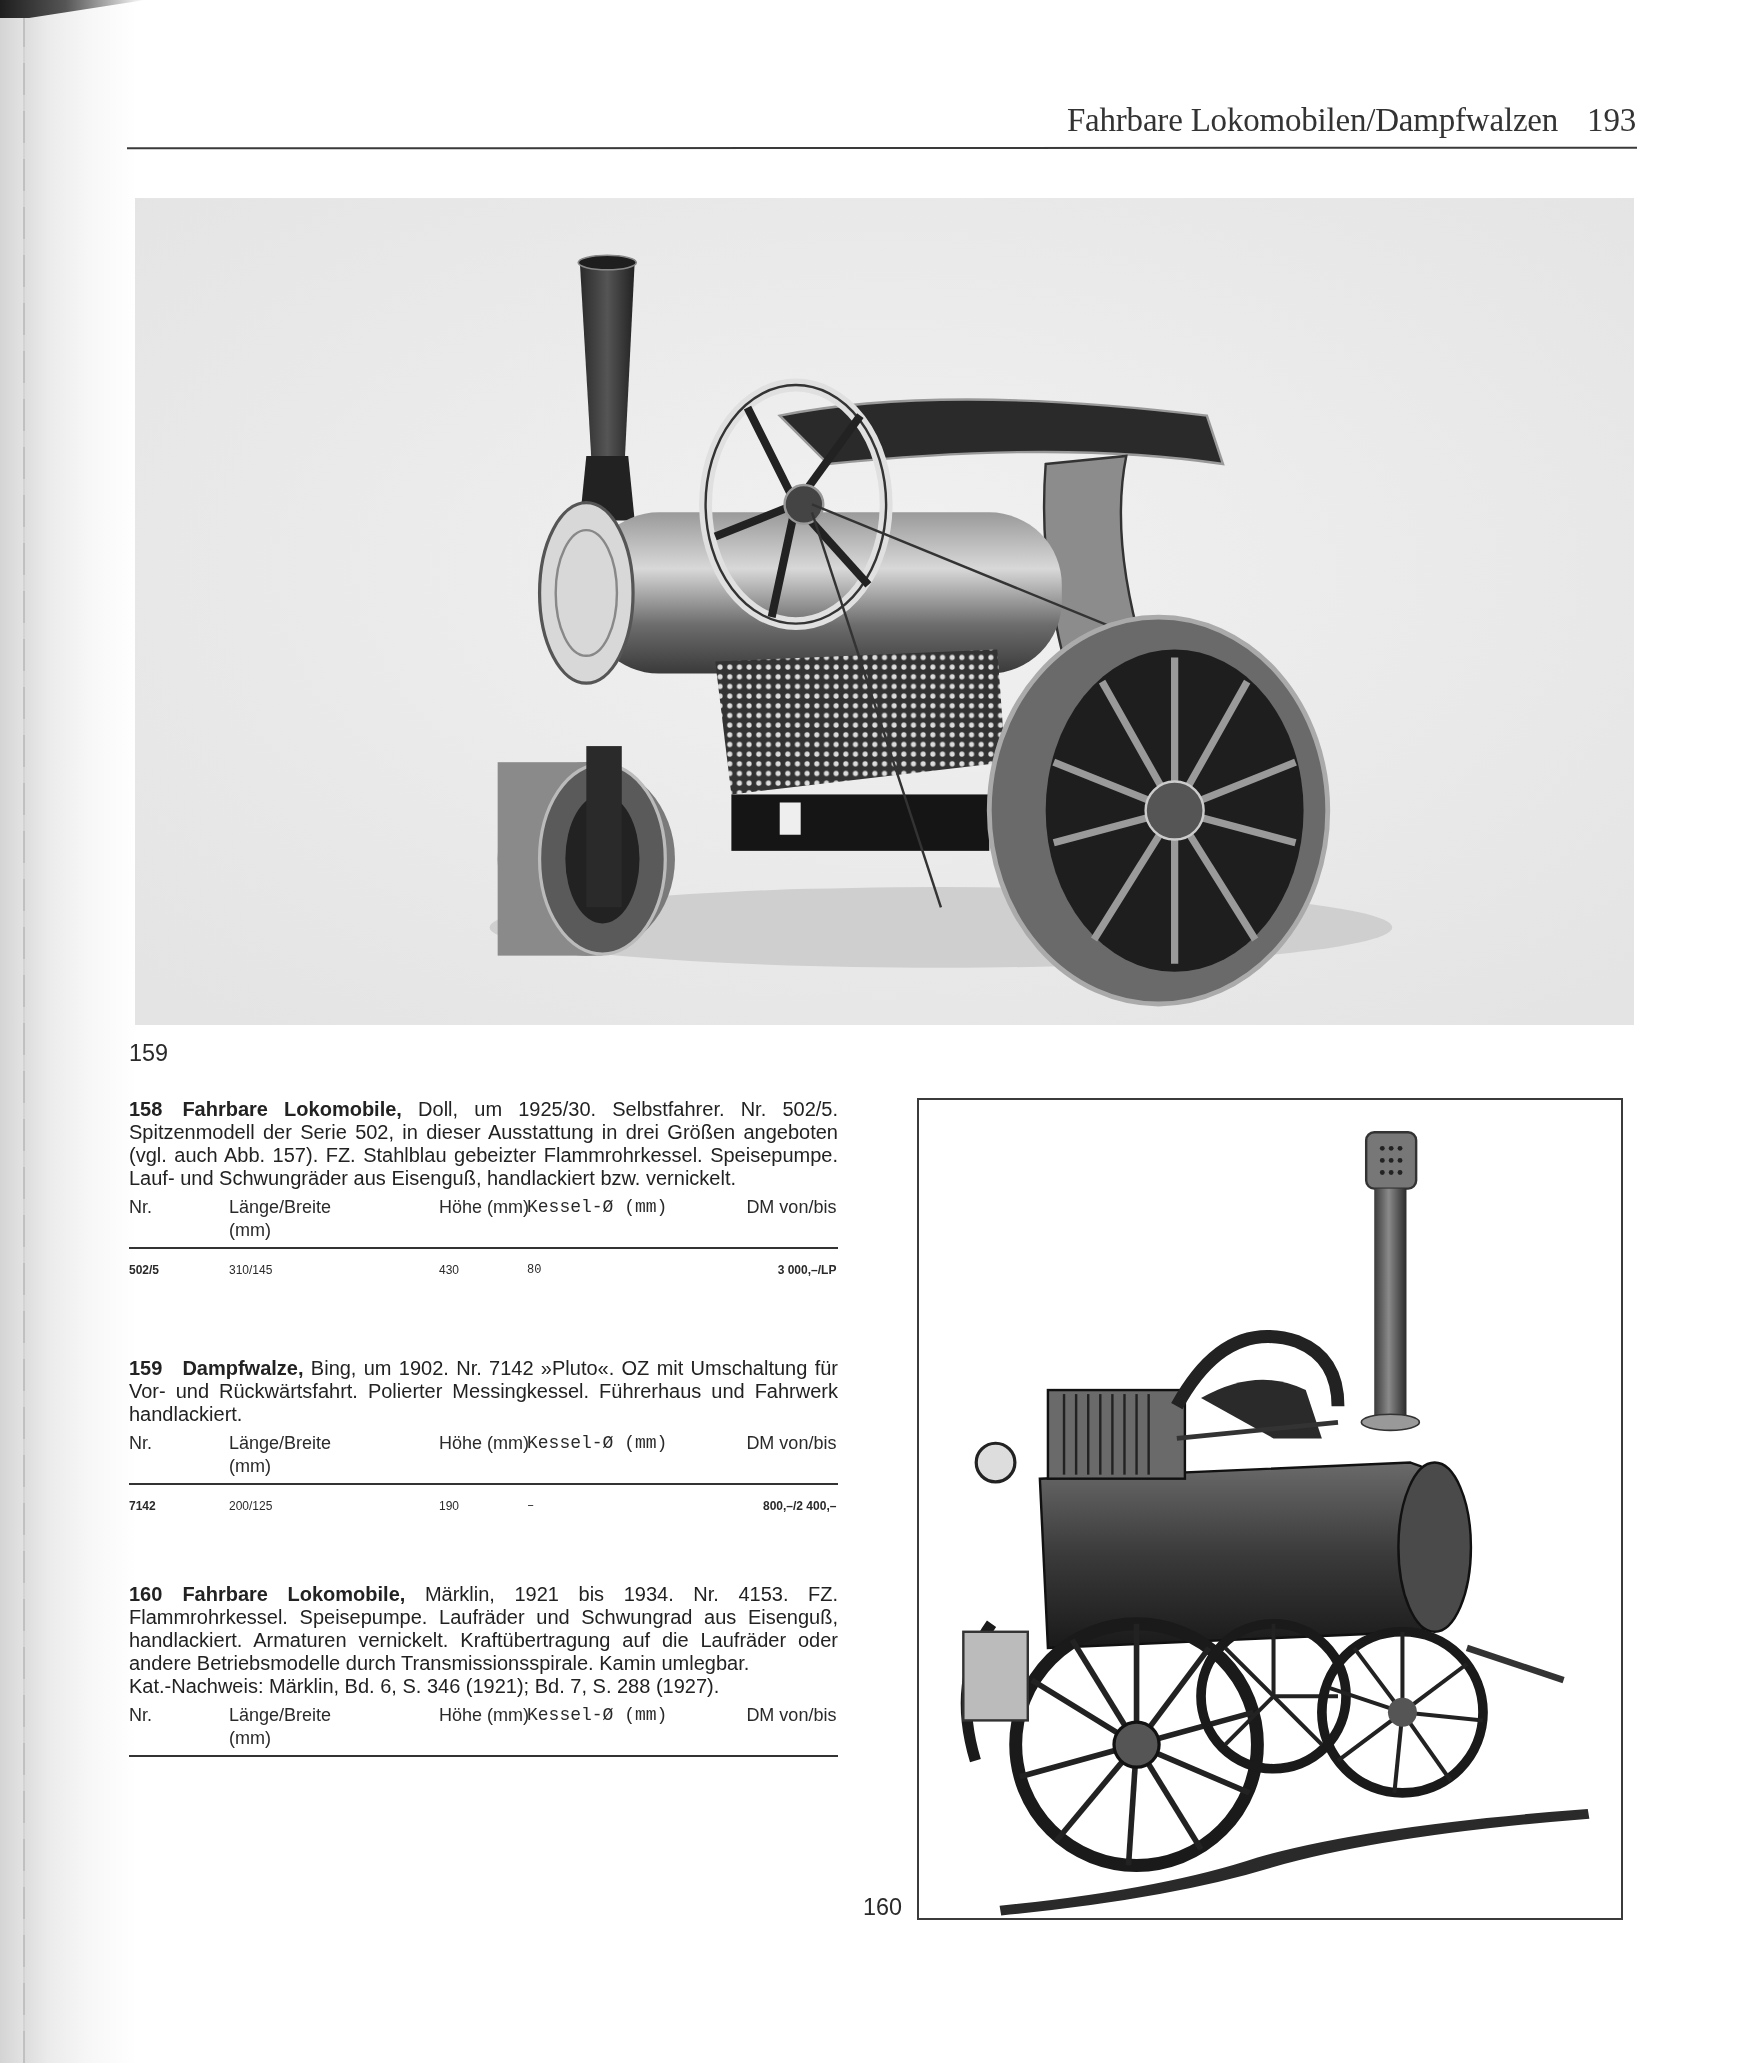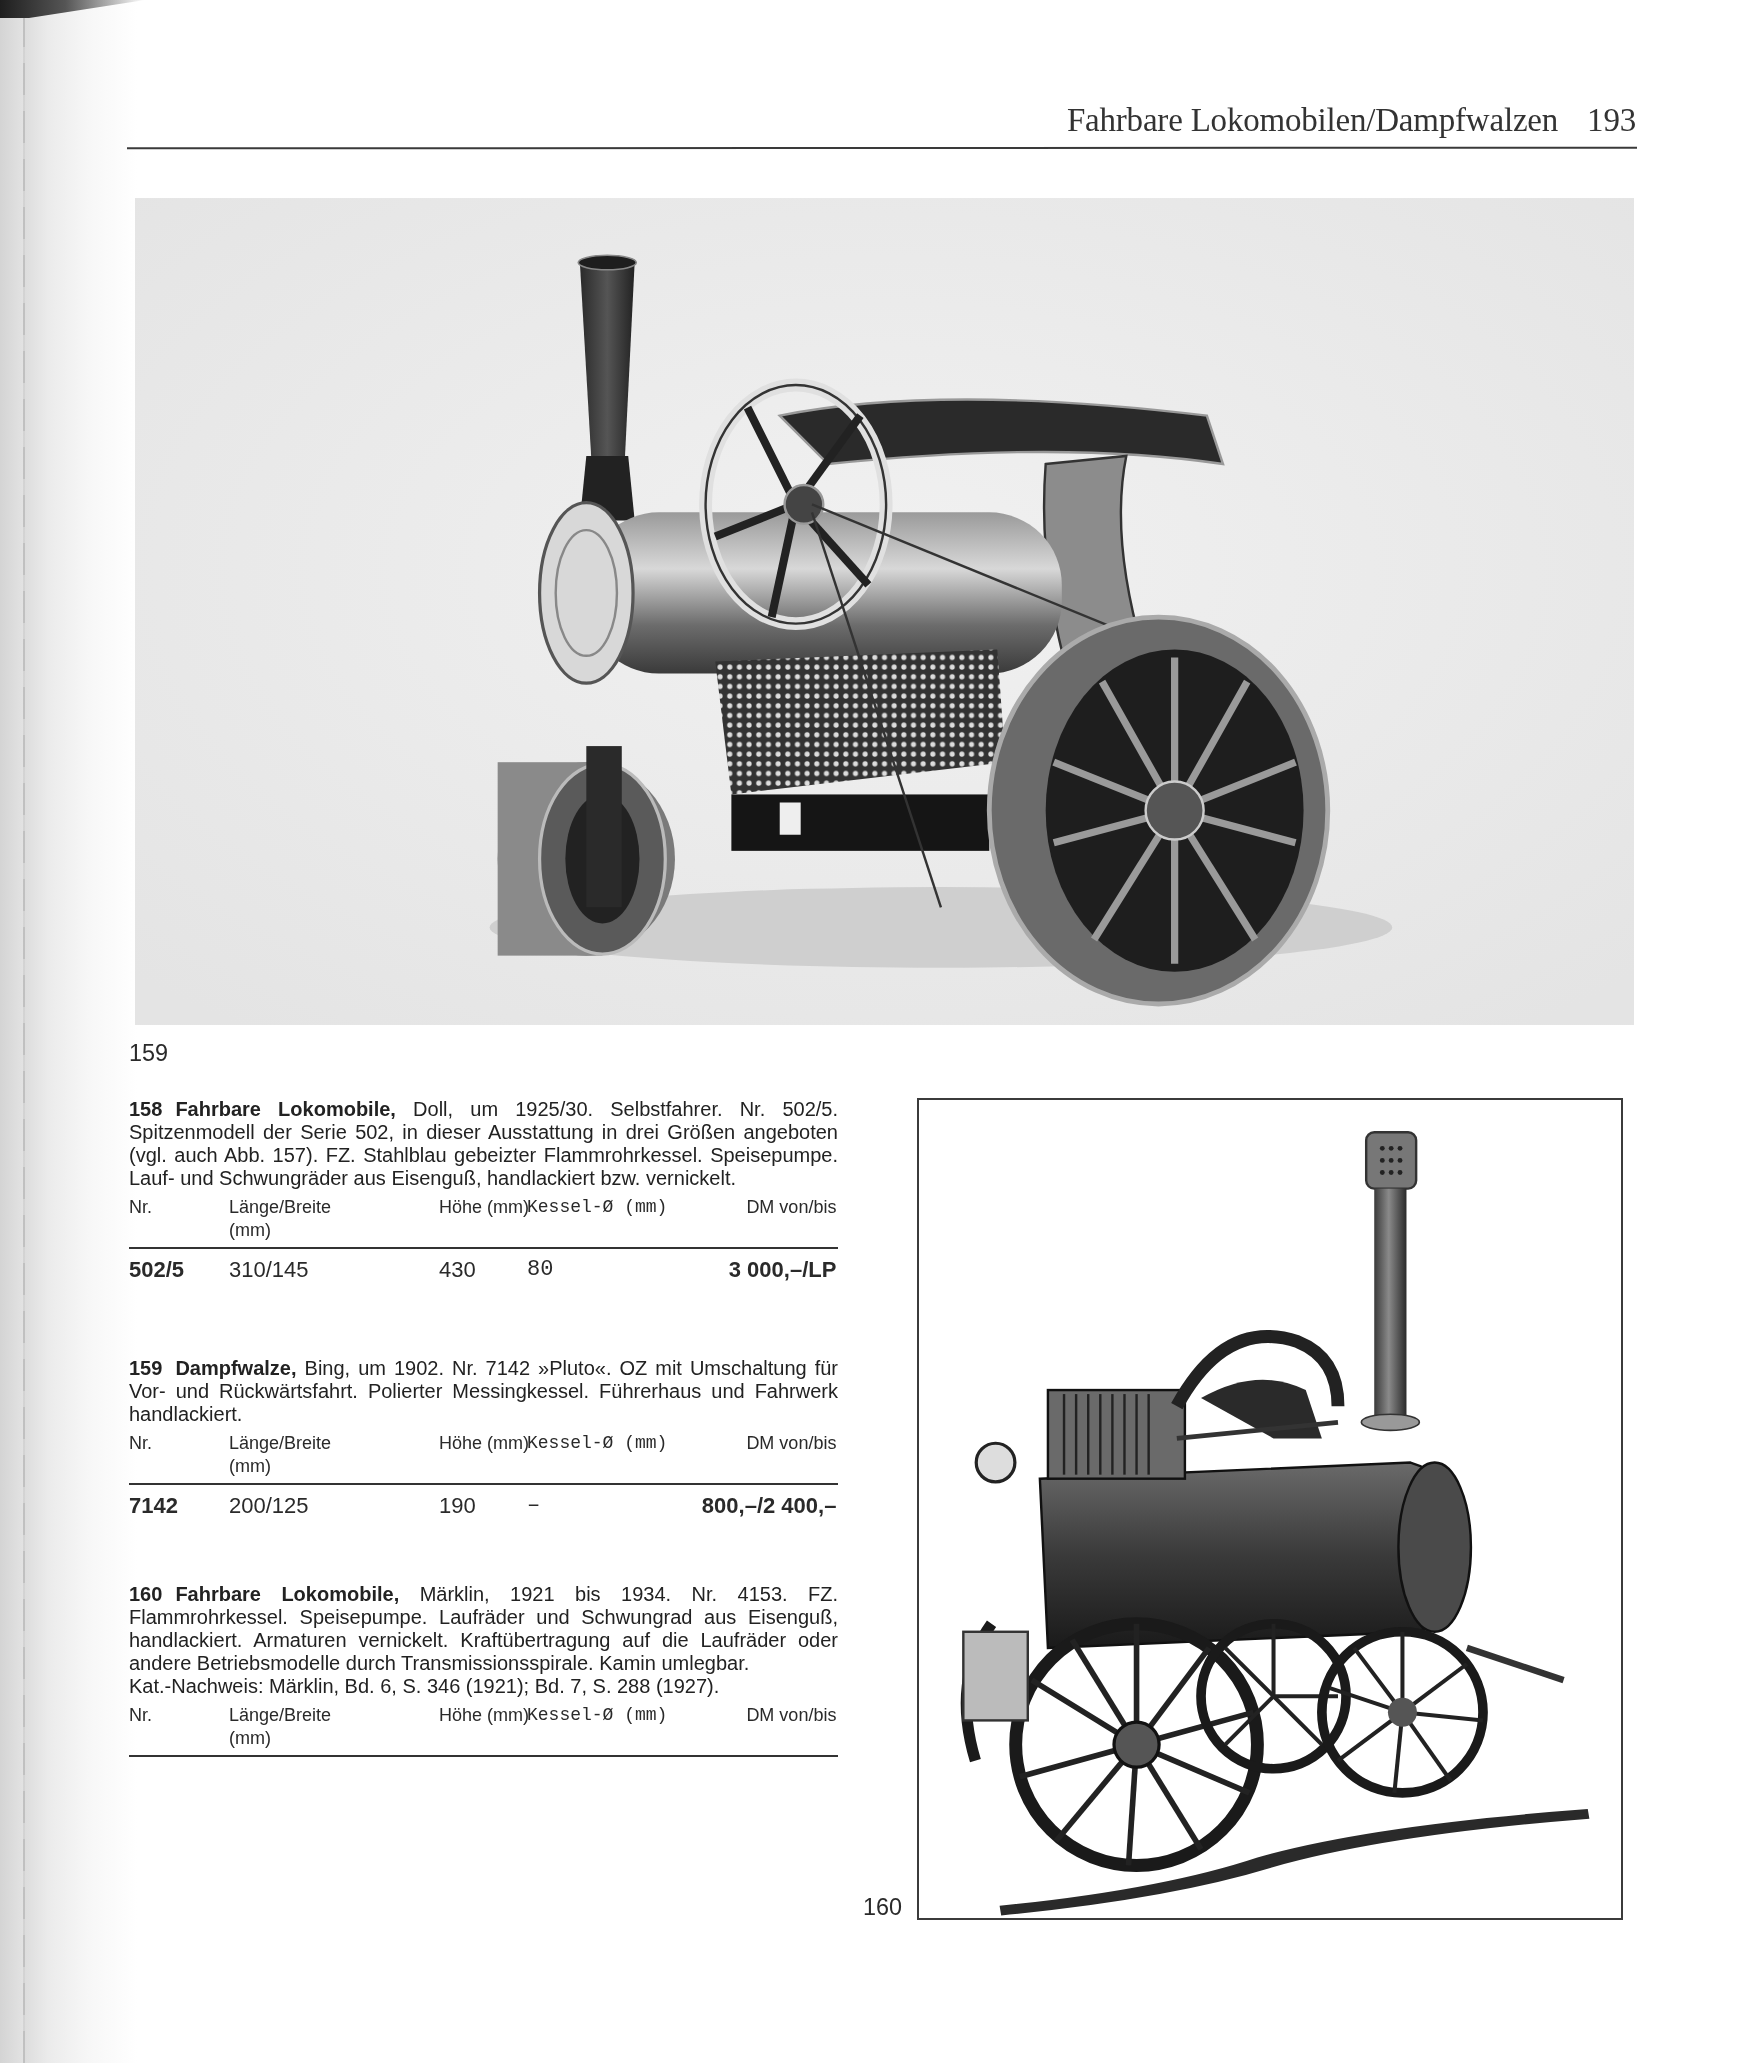--- a/index.html
+++ b/index.html
@@ -50,37 +50,37 @@
     position: absolute; font-size: 23.4px; color: #2a2a2a;
   }
 
   
   .entry {
     position: absolute; left: 129px; width: 709px;
     font-size: 20px; line-height: 23px; color: #222;
     text-align: justify;
   }
   .entry .num, .entry .title { font-weight: bold; }
-  .entry .num { margin-right: 13px; }
+  .entry .num { margin-right: 20px; }
   .entry p { margin: 0; }
   .entry .ref { margin: 0; text-align: left; }
 
   .spec {
     position: relative; margin-top: 6.4px; width: 709px;
     font-size: 18px; line-height: 22.6px; color: #2a2a2a;
   }
   .spec .hdr { position: relative; height: 47px; }
   .spec .hdr span, .spec .row span { position: absolute; top: 0; }
   .spec .c1 { left: 0; }
   .spec .c2 { left: 100px; }
   .spec .c3 { left: 270px; margin-left: 40px; }
   .spec .c4 { left: 398px; font-family: Liberation Mono, monospace; }
   .spec .c5 { right: 1.6px; text-align: center; }
   .spec .rule { height: 2.4px; background: #333; margin-top: 3.2px; }
-  .spec .row { position: relative; height: 24px; margin-top: 9.7px; font-size: 22px; }
+  .spec .row { position: relative; height: 24px; margin-top: 9.7px; font-size: 12px; }
   .spec .row .c1, .spec .row .c5 { font-weight: bold; }
 
   
   .frame {
     position: absolute; left: 917px; top: 1098px; width: 706px; height: 822px;
     border: 2.4px solid #3b3b3b; box-sizing: border-box; background: #fff;
     overflow: hidden;
   }
 </style>
 </head>

